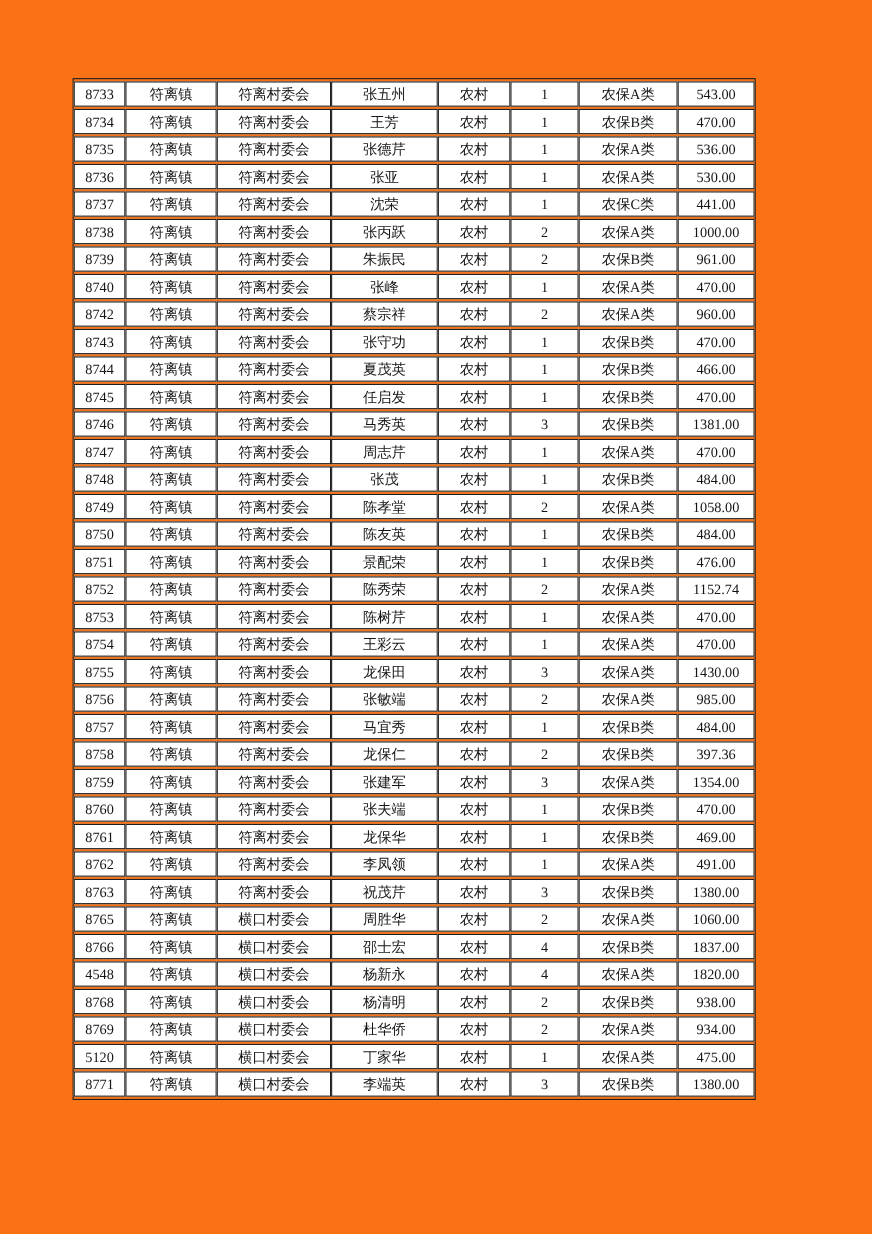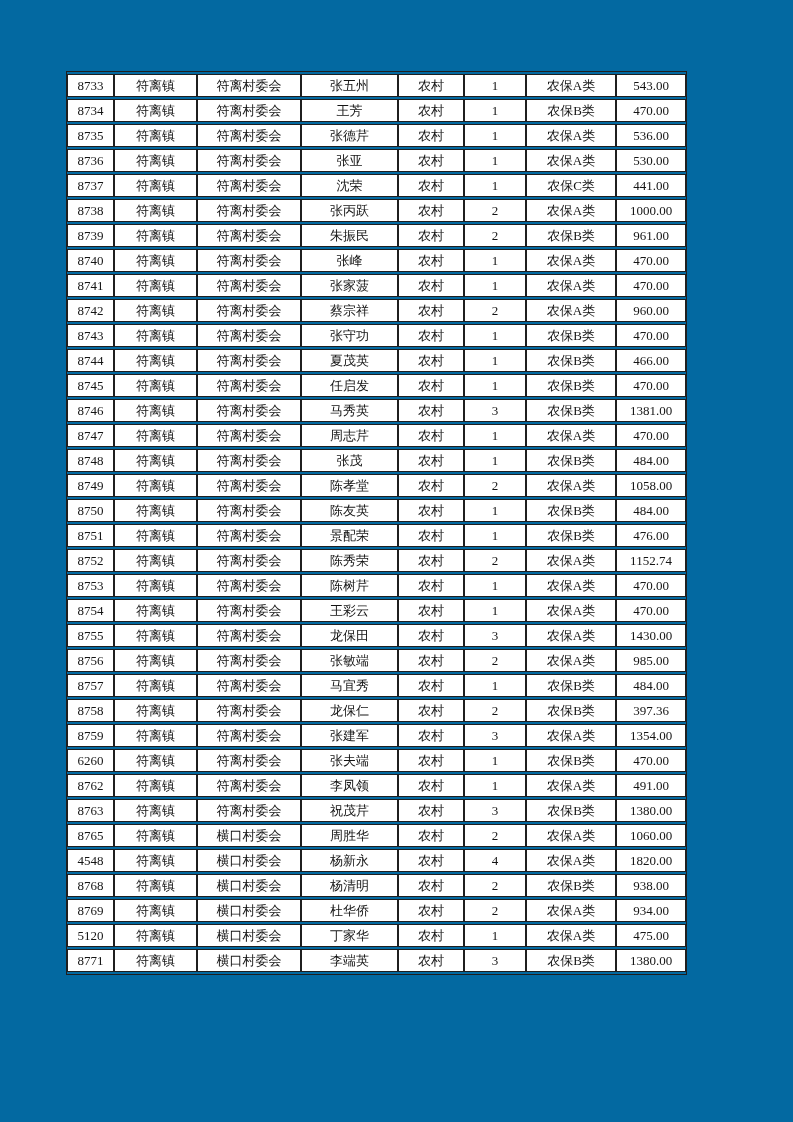--- a/index.html
+++ b/index.html
@@ -4,21 +4,21 @@
 <style>
   html, body {
     margin: 0;
     padding: 0;
     background: #ffffff;
   }
   .sheet {
     position: relative;
     width: 793px;
     height: 1122px;
-    background: #0369a1;
+    background: #f97316;
     overflow: hidden;
     font-family: "Liberation Serif", "DejaVu Serif", serif;
   }
   table.benefits {
     position: absolute;
     left: 66px;
     top: 71px;
     border-collapse: separate;
     border-spacing: 0 2px;
     table-layout: fixed;
@@ -129,30 +129,20 @@
     <td>8740</td>
     <td>符离镇</td>
     <td>符离村委会</td>
     <td>张峰</td>
     <td>农村</td>
     <td>1</td>
     <td>农保A类</td>
     <td>470.00</td>
   </tr>
         <tr>
-    <td>8741</td>
-    <td>符离镇</td>
-    <td>符离村委会</td>
-    <td>张家菠</td>
-    <td>农村</td>
-    <td>1</td>
-    <td>农保A类</td>
-    <td>470.00</td>
-  </tr>
-        <tr>
     <td>8742</td>
     <td>符离镇</td>
     <td>符离村委会</td>
     <td>蔡宗祥</td>
     <td>农村</td>
     <td>2</td>
     <td>农保A类</td>
     <td>960.00</td>
   </tr>
         <tr>
@@ -319,30 +309,40 @@
     <td>8759</td>
     <td>符离镇</td>
     <td>符离村委会</td>
     <td>张建军</td>
     <td>农村</td>
     <td>3</td>
     <td>农保A类</td>
     <td>1354.00</td>
   </tr>
         <tr>
-    <td>6260</td>
+    <td>8760</td>
     <td>符离镇</td>
     <td>符离村委会</td>
     <td>张夫端</td>
     <td>农村</td>
     <td>1</td>
     <td>农保B类</td>
     <td>470.00</td>
   </tr>
         <tr>
+    <td>8761</td>
+    <td>符离镇</td>
+    <td>符离村委会</td>
+    <td>龙保华</td>
+    <td>农村</td>
+    <td>1</td>
+    <td>农保B类</td>
+    <td>469.00</td>
+  </tr>
+        <tr>
     <td>8762</td>
     <td>符离镇</td>
     <td>符离村委会</td>
     <td>李凤领</td>
     <td>农村</td>
     <td>1</td>
     <td>农保A类</td>
     <td>491.00</td>
   </tr>
         <tr>
@@ -357,20 +357,30 @@
   </tr>
         <tr>
     <td>8765</td>
     <td>符离镇</td>
     <td>横口村委会</td>
     <td>周胜华</td>
     <td>农村</td>
     <td>2</td>
     <td>农保A类</td>
     <td>1060.00</td>
+  </tr>
+        <tr>
+    <td>8766</td>
+    <td>符离镇</td>
+    <td>横口村委会</td>
+    <td>邵士宏</td>
+    <td>农村</td>
+    <td>4</td>
+    <td>农保B类</td>
+    <td>1837.00</td>
   </tr>
         <tr>
     <td>4548</td>
     <td>符离镇</td>
     <td>横口村委会</td>
     <td>杨新永</td>
     <td>农村</td>
     <td>4</td>
     <td>农保A类</td>
     <td>1820.00</td>

